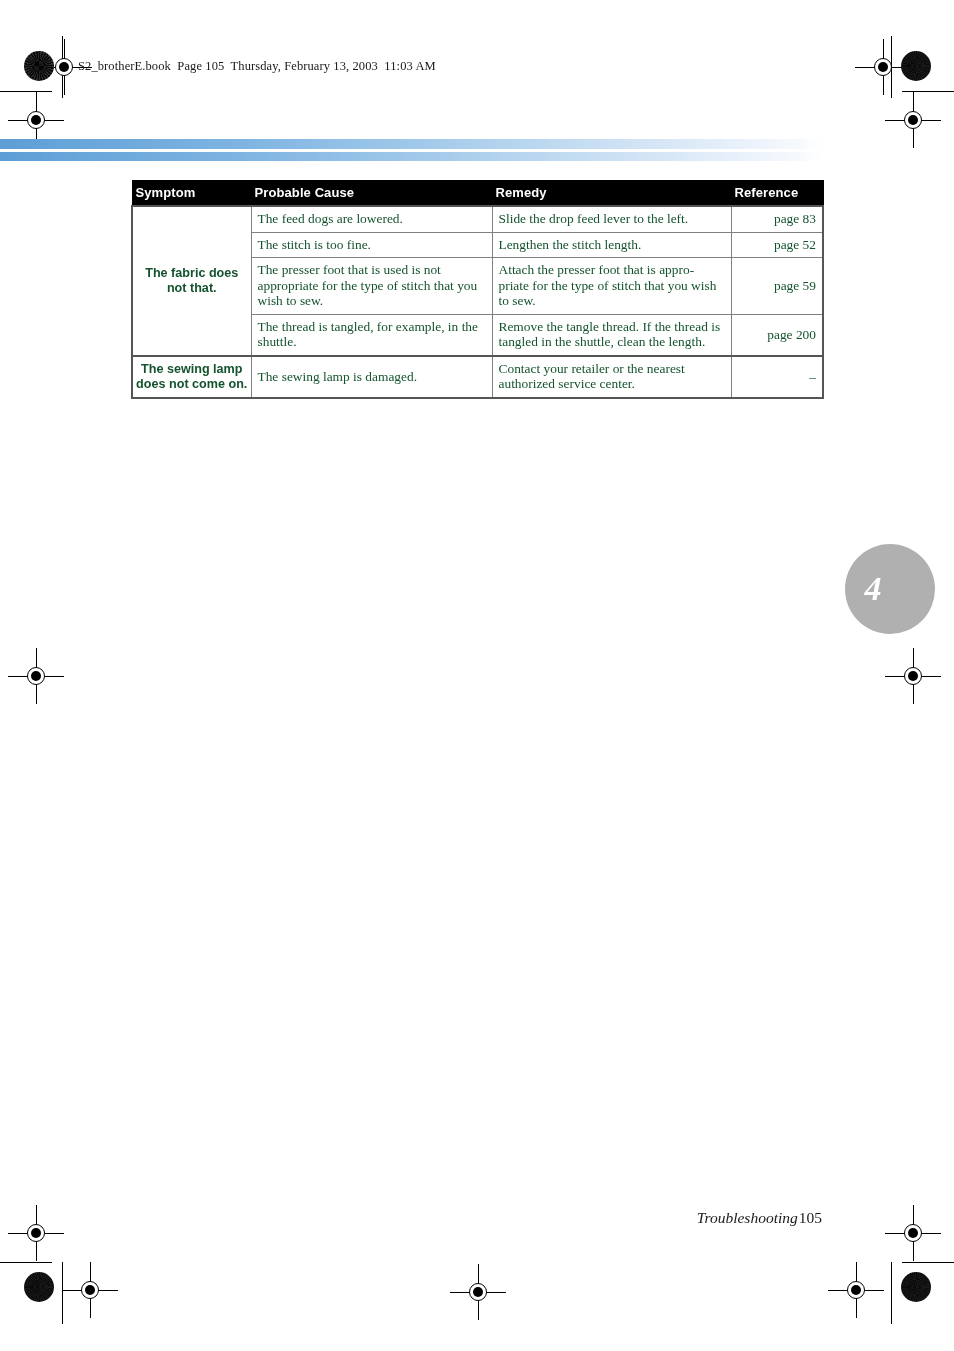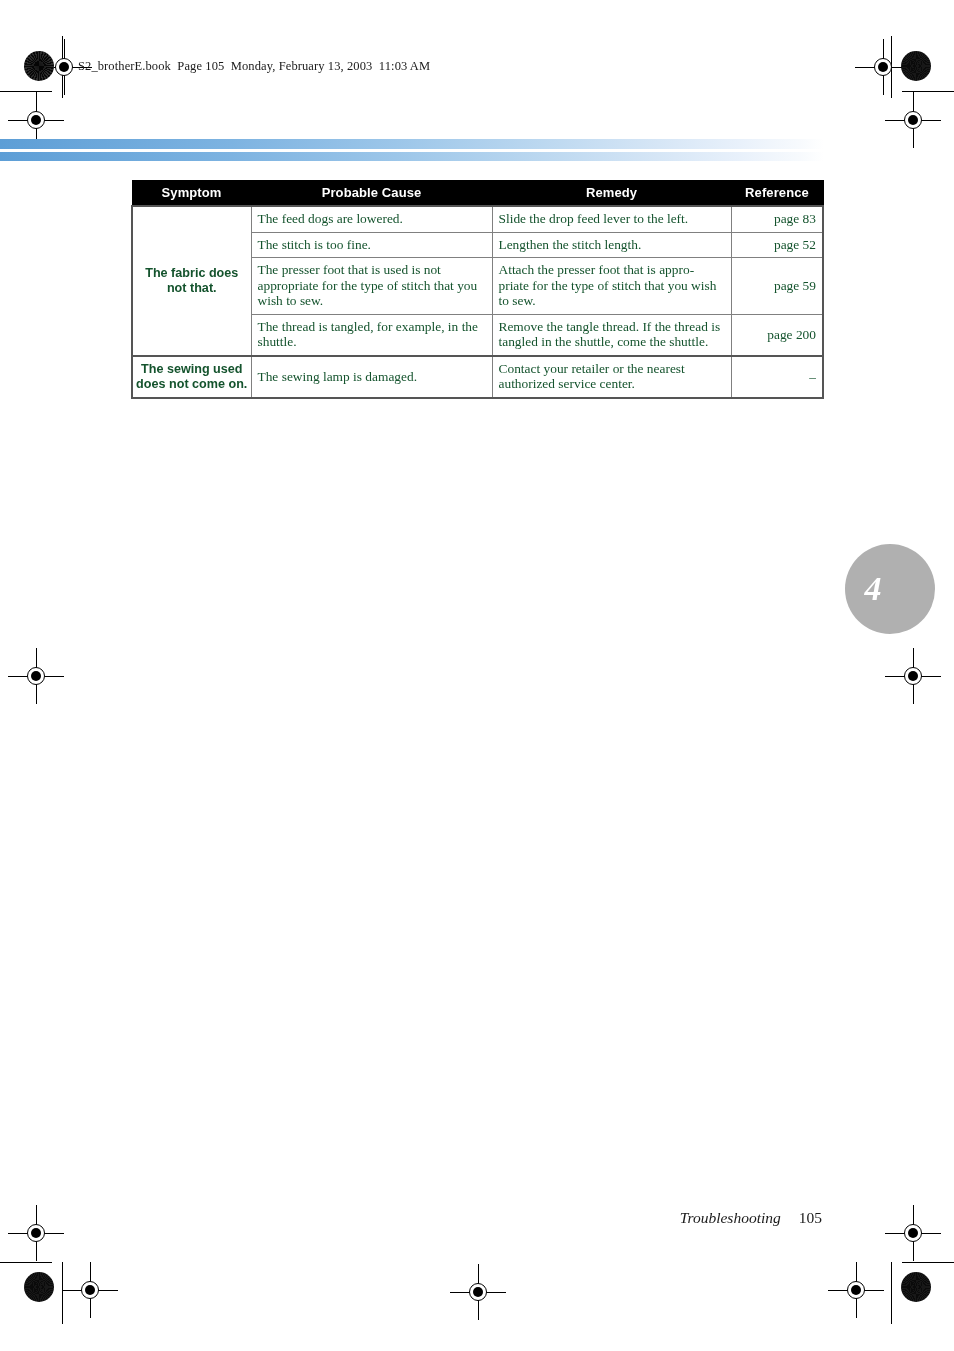--- a/index.html
+++ b/index.html
@@ -147,21 +147,21 @@
   table.tt col.c3 { width: 239px; }
   table.tt col.c4 { width: 92px; }
 
   table.tt th {
     background: #000000;
     color: #ffffff;
     font-family: "Liberation Sans", "DejaVu Sans", sans-serif;
     font-weight: 700;
     font-size: 13px;
     padding: 4px 3px 5px 3px;
-    text-align: center;
+    text-align: left;
     border: 1px solid #000;
     letter-spacing: 0.1px;
   }
   table.tt th.sep-l { border-left: 1px solid #808080; }
 
   table.tt td {
     border: 1px solid #808080;
     font-family: "Liberation Serif", "DejaVu Serif", serif;
     font-size: 13.4px;
     line-height: 1.16;
@@ -202,21 +202,21 @@
     font-family: "Liberation Serif", "DejaVu Serif", serif;
     color: #1a1a1a;
   }
   .footer .ch {
     font-style: italic;
     font-size: 15.5px;
     text-align: right;
   }
   .footer .pg {
     font-size: 15.5px;
-    margin-left: 18px;
+    margin-left: 1px;
   }
 </style>
 </head>
 <body>
 
 <div class="cropline" style="left:0px;   top:151px; width:0px; height:0px;"></div>
 <div class="cropline" style="left:62px;  top:36px;  width:1px; height:62px;"></div>
 <div class="cropline" style="left:891px; top:36px;  width:1px; height:62px;"></div>
 <div class="cropline" style="left:0px;   top:91px;  width:52px; height:1px;"></div>
 <div class="cropline" style="left:902px; top:91px;  width:52px; height:1px;"></div>
@@ -290,21 +290,21 @@
     <div class="vline"></div>
     <div class="ring"></div>
     <div class="core"></div>
 </div>
 
 <div class="halftone" style="left:24px;  top:51px;"></div>
 <div class="halftone dark" style="left:901px; top:51px;"></div>
 <div class="halftone dark" style="left:24px;  top:1272px;"></div>
 <div class="halftone dark" style="left:901px; top:1272px;"></div>
 
-<div class="book-header">S2_brotherE.book  Page 105  Monday, February 13, 2003  11:03 AM</div>
+<div class="book-header">S2_brotherE.book  Page 105  Thursday, February 13, 2003  11:03 AM</div>
 
 <div class="bluebar b1"></div>
 <div class="bluebar b2"></div>
 
 <div class="chapter-bubble">
   <span class="num">4</span>
 </div>
 
 <div class="table-wrap">
   <table class="tt">
@@ -337,26 +337,26 @@
         <td class="remedy">Lengthen the stitch length.</td>
         <td class="ref">page 52</td>
       </tr>
       <tr>
         <td class="cause">The presser foot that is used is not appropriate for the type of stitch that you wish to sew.</td>
         <td class="remedy">Attach the presser foot that is appro-priate for the type of stitch that you wish to sew.</td>
         <td class="ref">page 59</td>
       </tr>
       <tr>
         <td class="cause">The thread is tangled, for example, in the shuttle.</td>
-        <td class="remedy">Remove the tangle thread. If the thread is tangled in the shuttle, come the shuttle.</td>
+        <td class="remedy">Remove the tangle thread. If the thread is tangled in the shuttle, clean the length.</td>
         <td class="ref">page 200</td>
       </tr>
       <tr class="grouptop lastrow">
         <td class="sym">
-          <span>The sewing used</span><br>
+          <span>The sewing lamp</span><br>
           <span>does not come on.</span>
         </td>
         <td class="cause">The sewing lamp is damaged.</td>
         <td class="remedy">Contact your retailer or the nearest authorized service center.</td>
         <td class="ref">–</td>
       </tr>
     </tbody>
   </table>
 </div>
 

